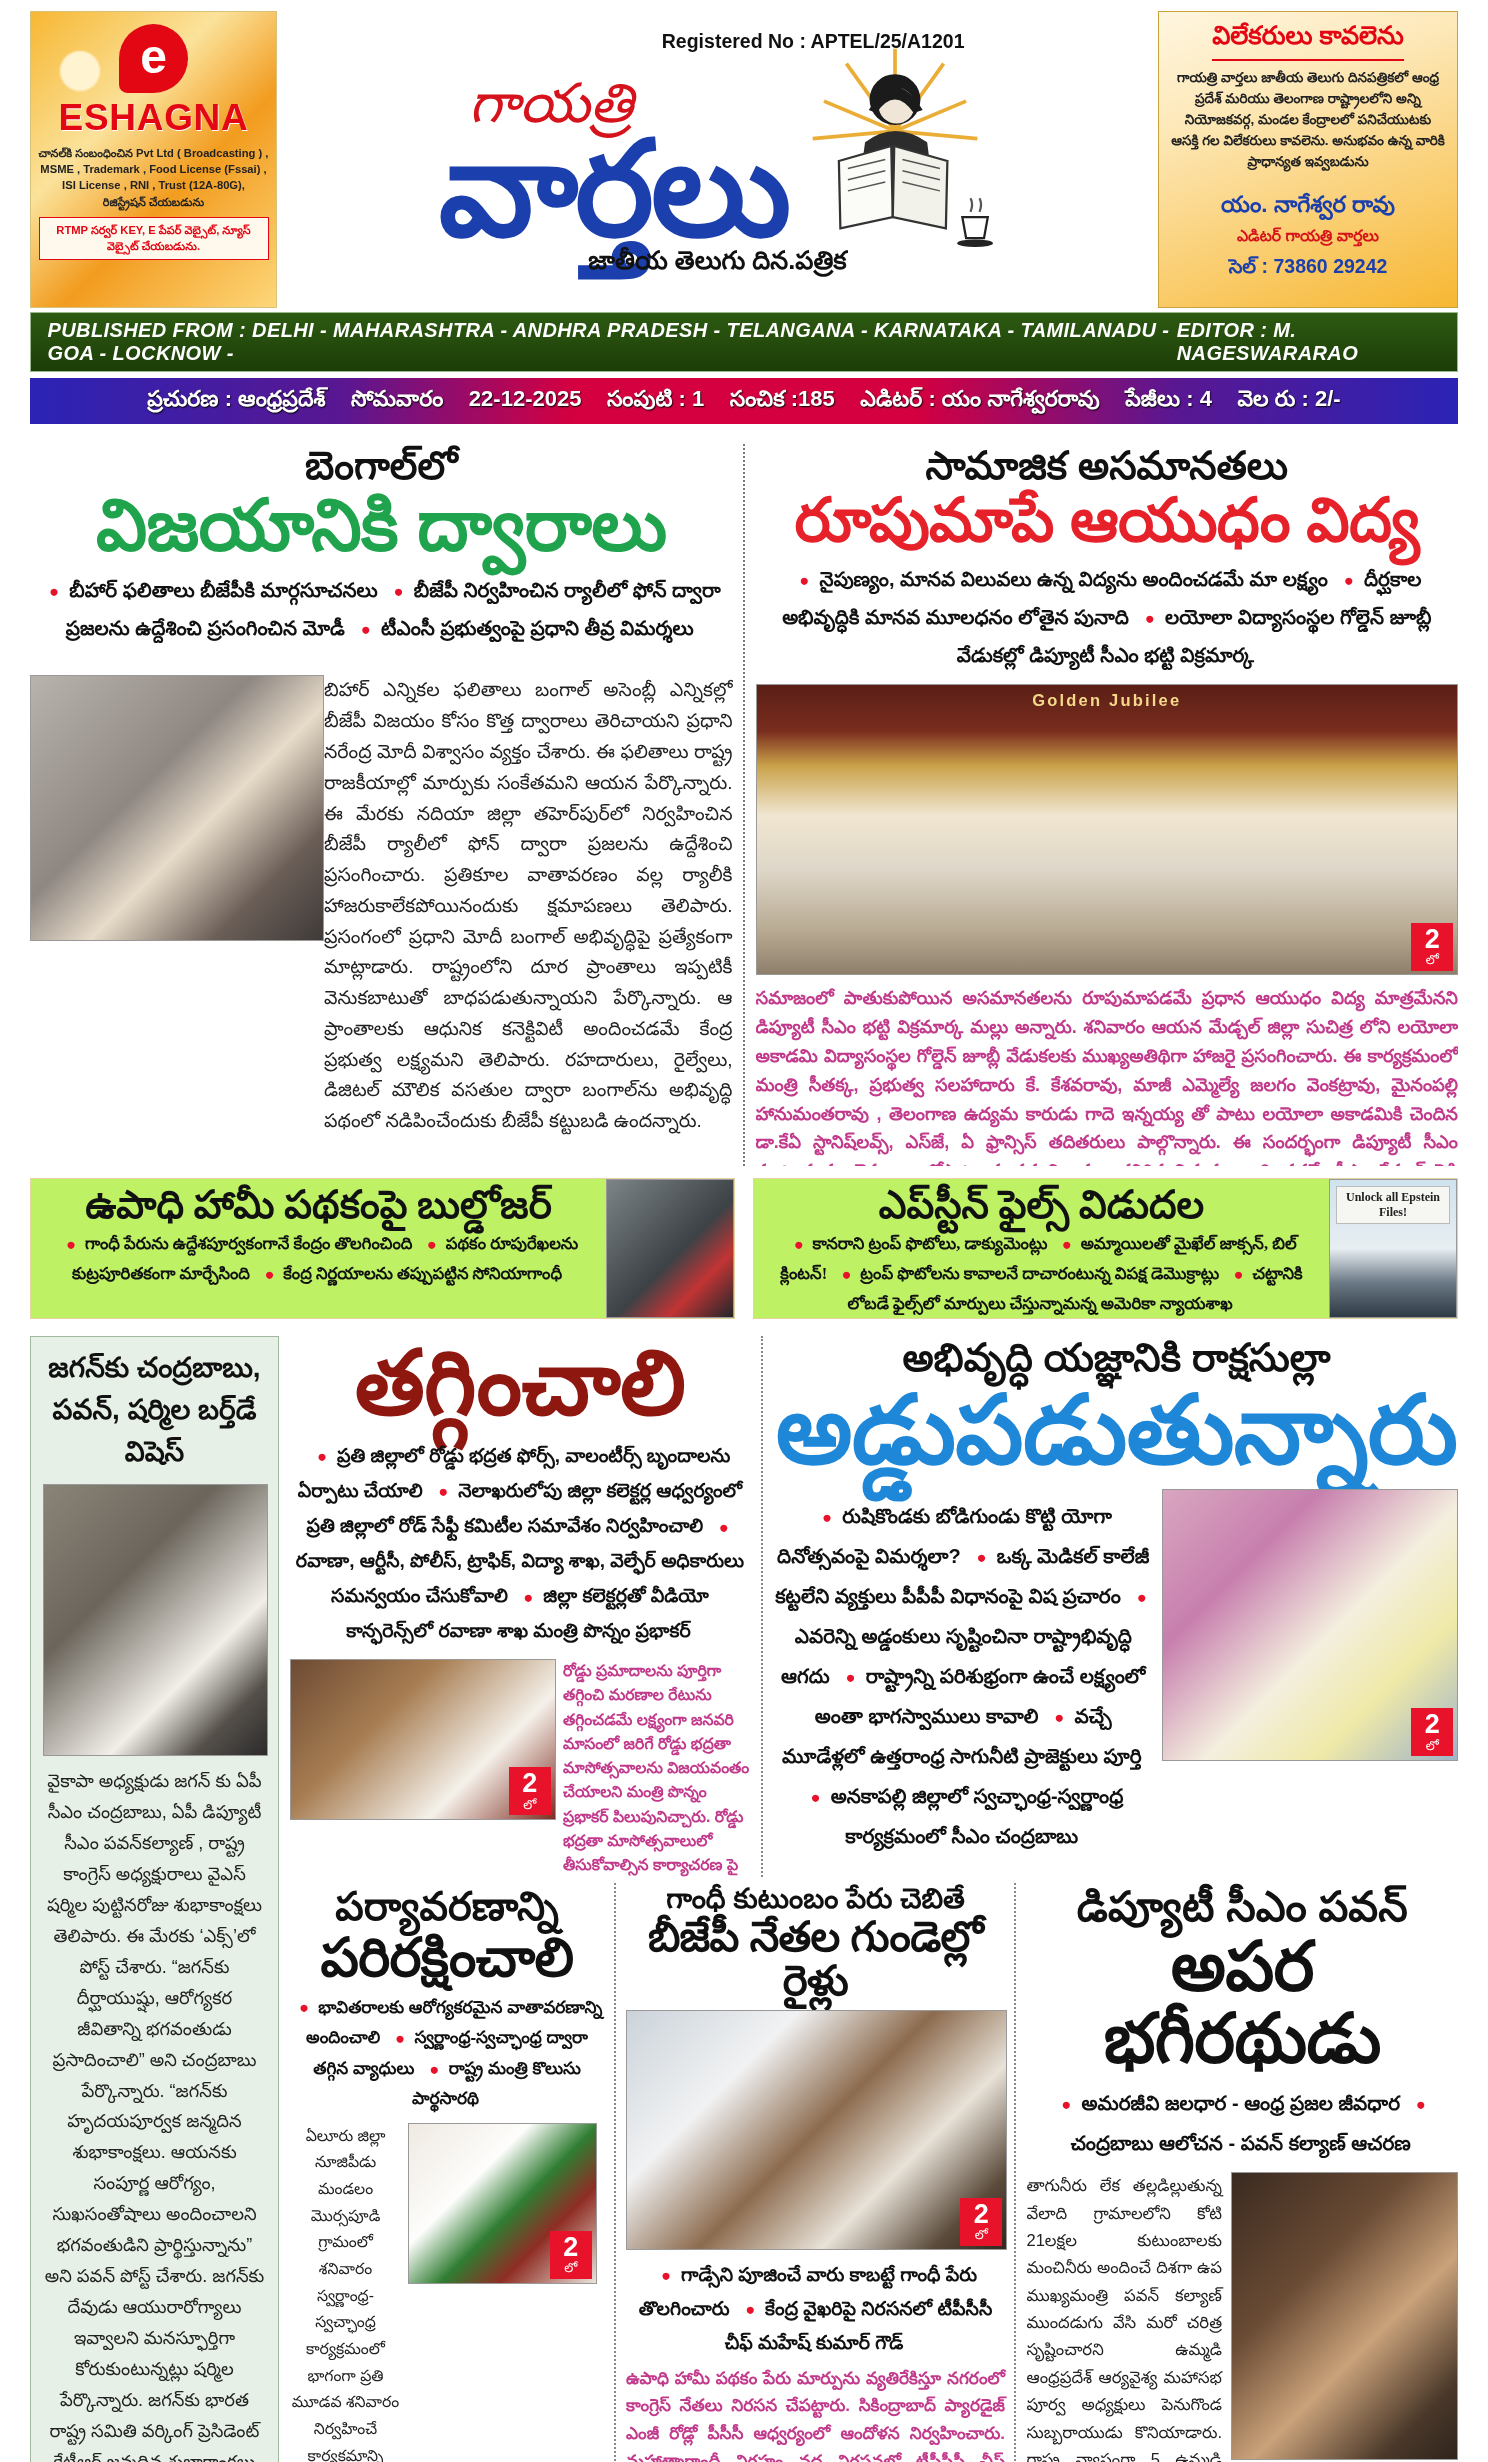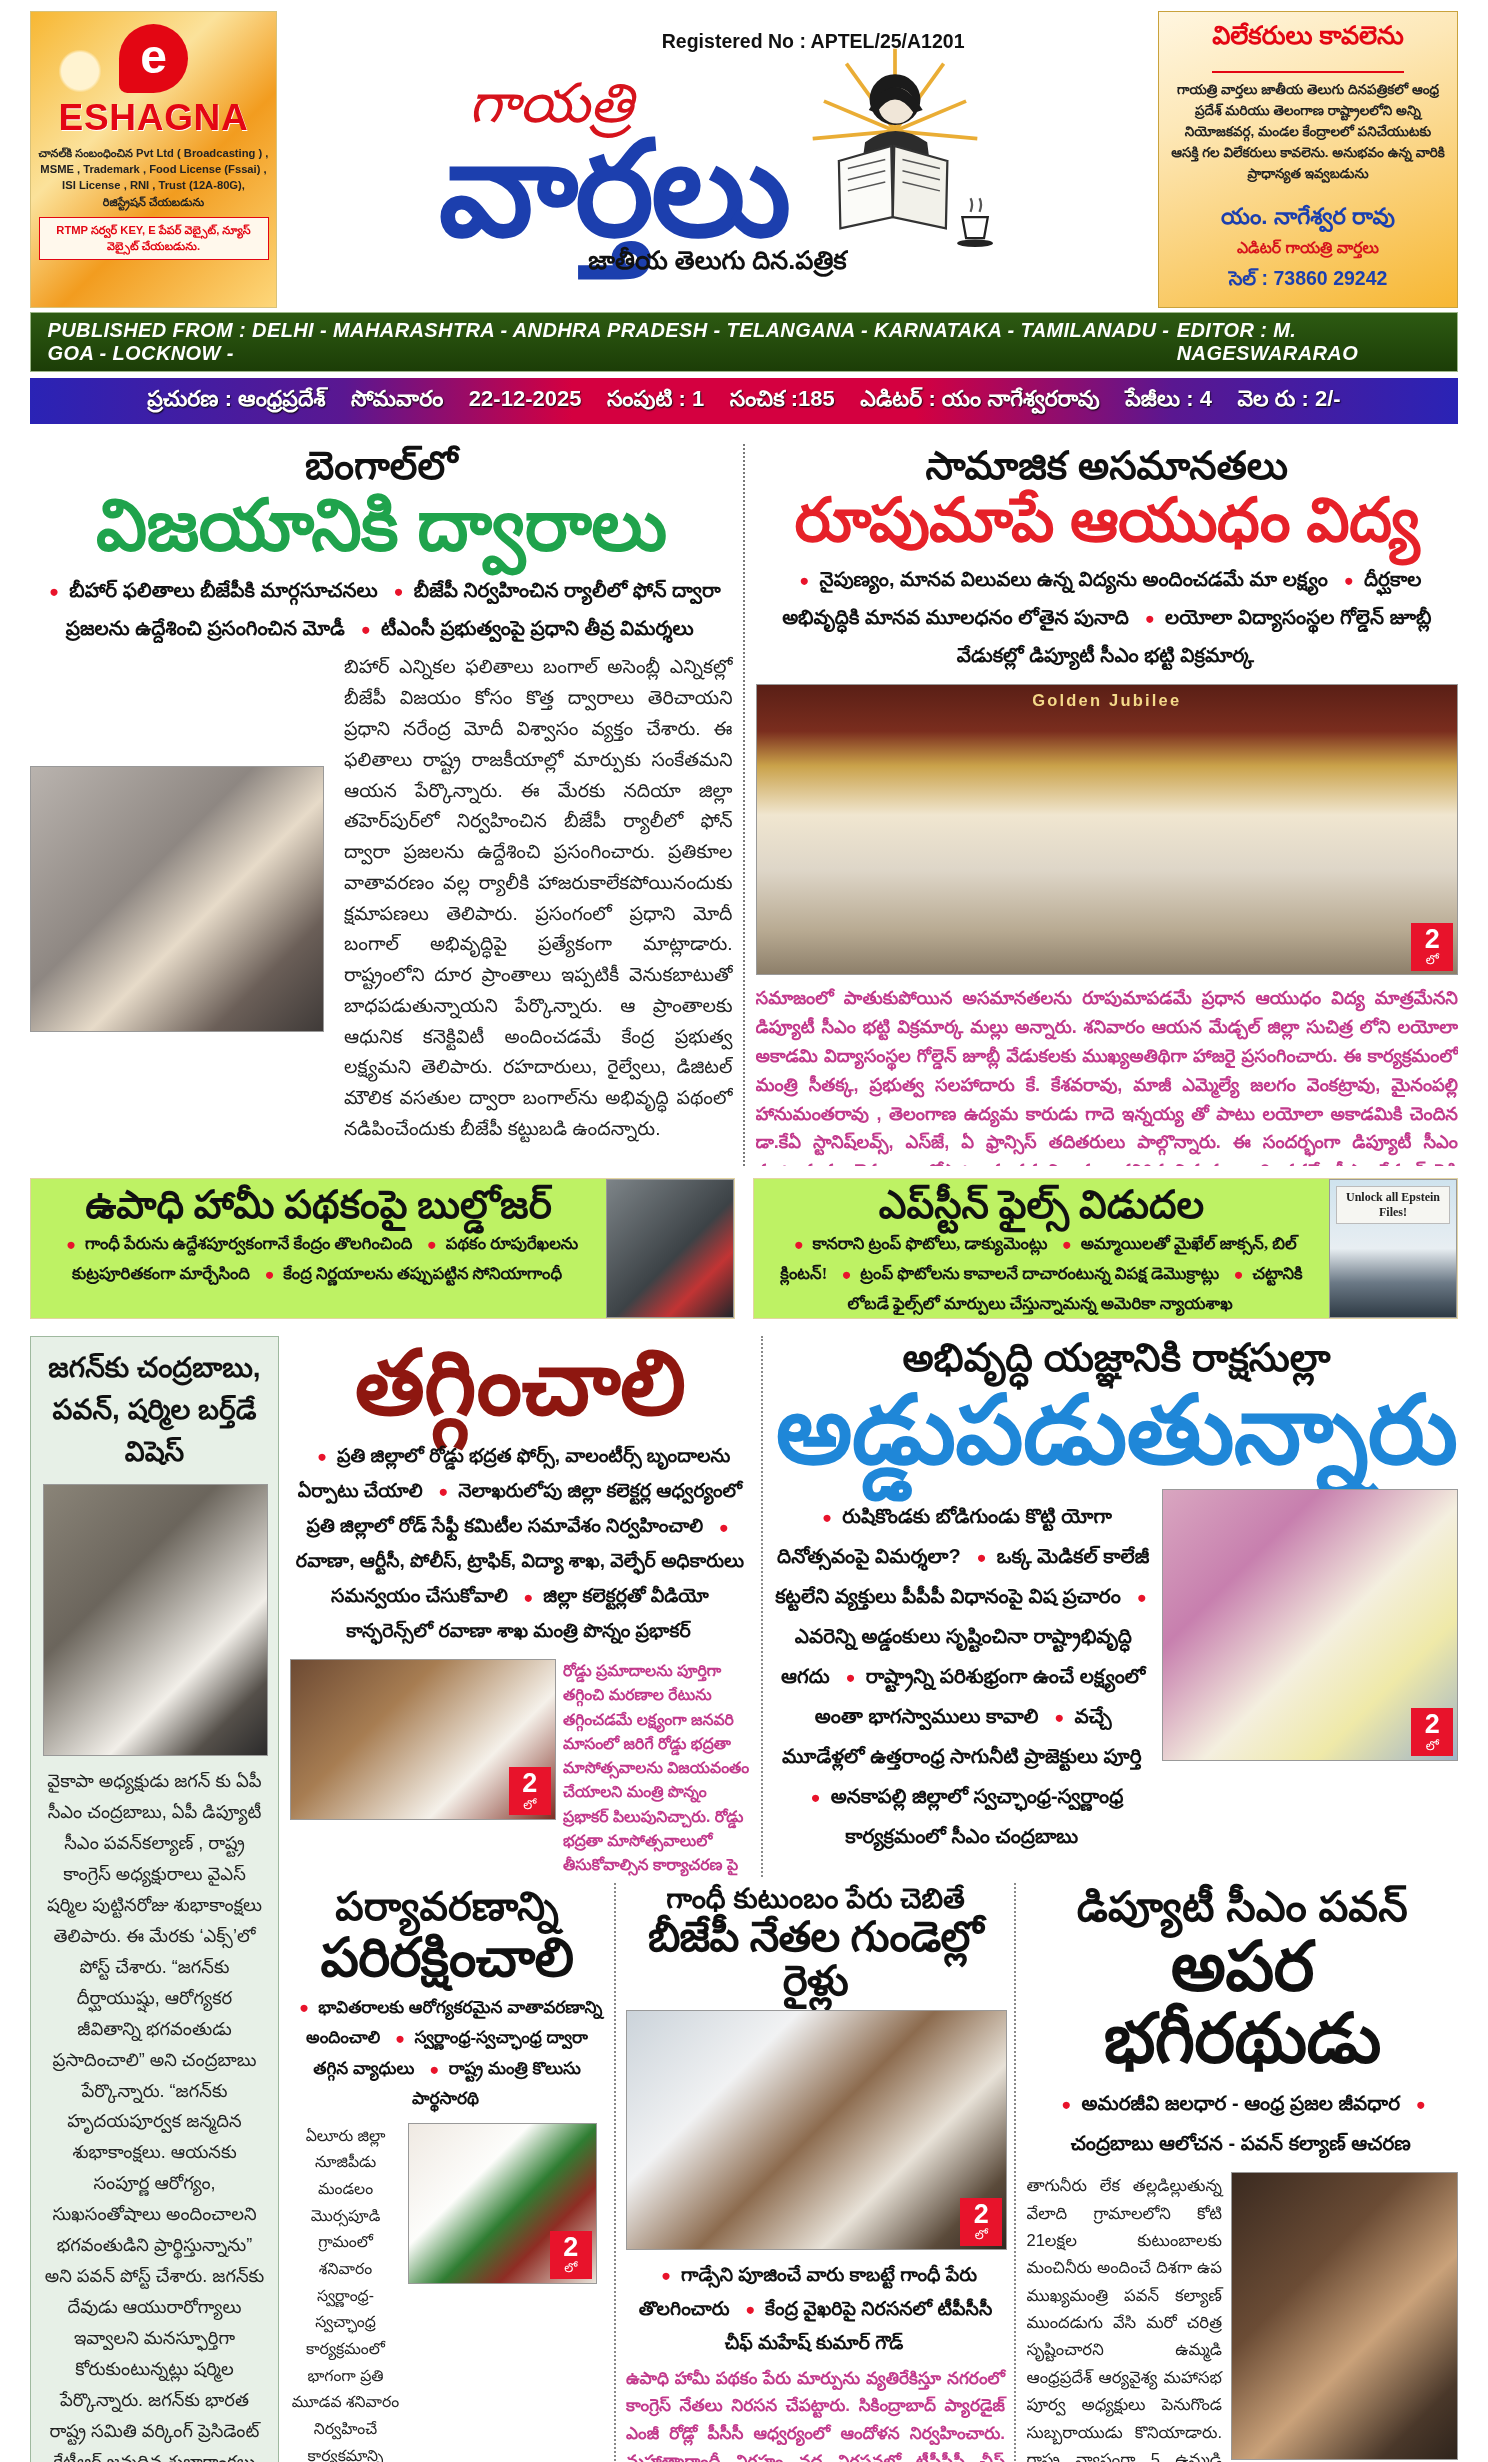--- a/index.html
+++ b/index.html
@@ -21,21 +21,21 @@
   .title-wrap{display:flex;justify-content:center;align-items:flex-end;gap:6px;margin-top:30px;}
   .title-col{text-align:left;}
   .title-script{color:#d6131c;font-size:55px;font-weight:normal;font-style:italic;line-height:.9;margin-left:30px;}
   .title-main{color:#1c3fae;font-size:133px;font-weight:bold;line-height:.92;letter-spacing:-3px;}
   .subtitle{color:#111;font-size:25.5px;font-weight:bold;margin-top:-4.5px;}
   .reader-svg{width:202px;height:210px;flex:none;}
   .ad-right{width:300px;border:0.7px solid #c9a23c;background:
      linear-gradient(160deg,#fff6e0 0%,#fde8b8 30%,#f7b733 75%,#f executed29c1f 100%);
      background:linear-gradient(160deg,#fff6e0 0%,#fde8b8 30%,#f7b733 100%);
      padding:9px 10.5px;box-sizing:border-box;text-align:center;}
-  .ad-right .title{color:#e30613;font-size:25.5px;font-weight:bold;border-bottom:2.2px solid #e30613;display:inline-block;padding-bottom:15px;margin-bottom:7.5px;}
+  .ad-right .title{color:#e30613;font-size:25.5px;font-weight:bold;border-bottom:2.2px solid #e30613;display:inline-block;padding-bottom:3px;margin-bottom:7.5px;}
   .ad-right .body{font-size:13.5px;font-weight:bold;color:#222;line-height:1.55;text-align:center;}
   .ad-right .name{color:#1c3fae;font-size:22.5px;font-weight:bold;margin-top:19px;}
   .ad-right .role{color:#d6131c;font-size:15.7px;font-weight:bold;margin-top:4.5px;}
   .ad-right .phone{color:#1c3fae;font-size:19.5px;font-weight:bold;margin-top:6px;}
 
   
   .pub-bar{margin:0 30px;background:linear-gradient(180deg,#2d5a12,#1c3d07);border:1.5px solid #9db88a;color:#fff;
      font-size:20px;font-weight:bold;font-style:italic;display:flex;justify-content:space-between;align-items:center;
      padding:6px 16.5px;letter-spacing:0.4px;}
   .info-bar{margin:6px 30px 7.5px;background:linear-gradient(90deg,#2a23b5 0%,#5a1791 22%,#d40040 38%,#d40040 62%,#5a1791 80%,#2a23b5 100%);
@@ -55,21 +55,21 @@
   .badge2 .s{display:block;font-size:12.7px;margin-top:1.5px;}
   .caption-pink{color:#c23a8c;font-weight:bold;}
   .vdot{border-left:2.2px dotted #777;}
 
   
   .top-stories{display:flex;padding:12px 30px 4.5px;gap:10.5px;height:739px;box-sizing:border-box;}
   .ts-left{flex:1;overflow:hidden;}
   .ts-right{flex:1;overflow:hidden;}
   .hl-green{color:#1fa34c;font-size:72px;}
   .hl-red{color:#e62129;font-size:61px;}
-  .ts-left .split{display:flex;gap:20px;margin-top:5px;align-items:center;}
+  .ts-left .split{display:flex;gap:0;margin-top:28px;}
   .modi-photo{width:292px;height:264px;}
   .stage-photo{width:100%;height:291px;margin-top:10.5px;box-sizing:border-box;}
   .stage-arch{position:absolute;top:6px;left:18%;width:64%;height:34px;color:#f4d98a;font-size:16.5px;font-weight:bold;text-align:center;letter-spacing:2.2px;}
   .edu-caption{font-size:18px;line-height:1.6;text-align:justify;margin-top:9px;}
 
   
   .boxes-row{display:flex;gap:18px;margin:7.5px 30px;height:141px;}
   .cream{flex:1;background:#bef264;display:flex;overflow:hidden;border:0.7px solid #e3d4a2;font-family:Liberation Serif, serif;}
   .cream .txt{flex:1;padding:6px 10.5px;box-sizing:border-box;}
   .cream .hl{font-size:39px;font-weight:bold;color:#111;text-align:center;line-height:1.05;}

